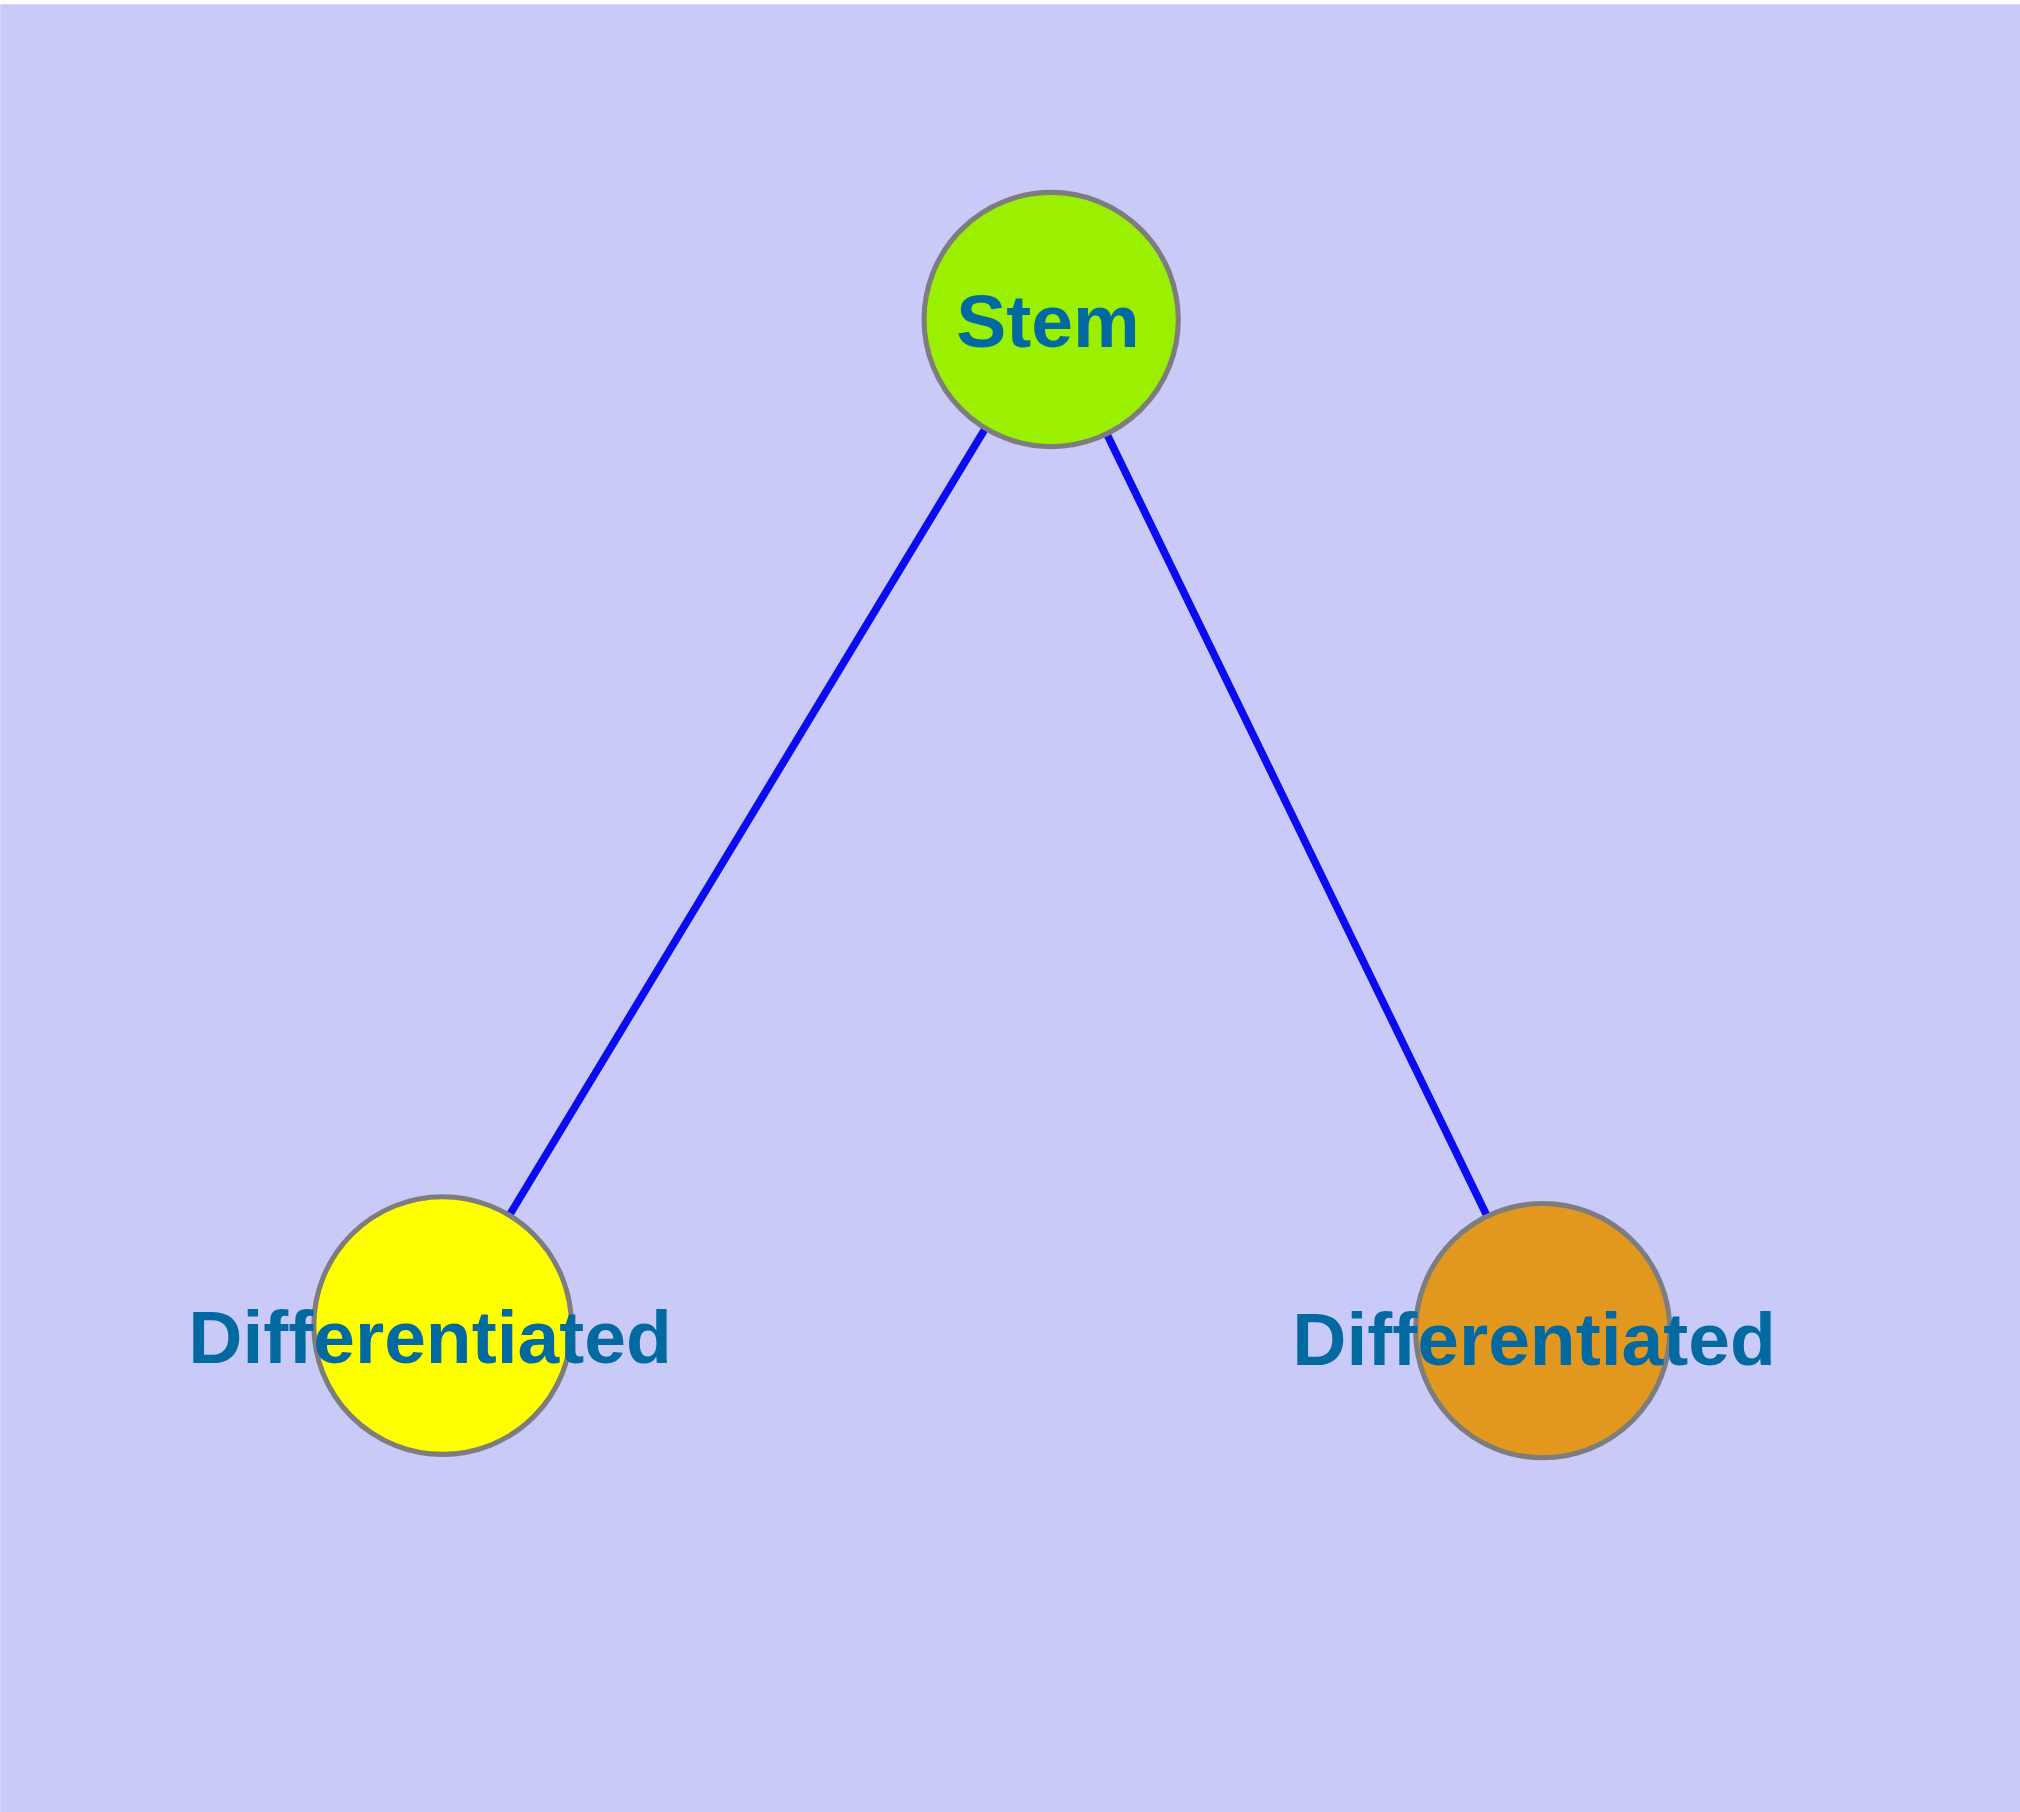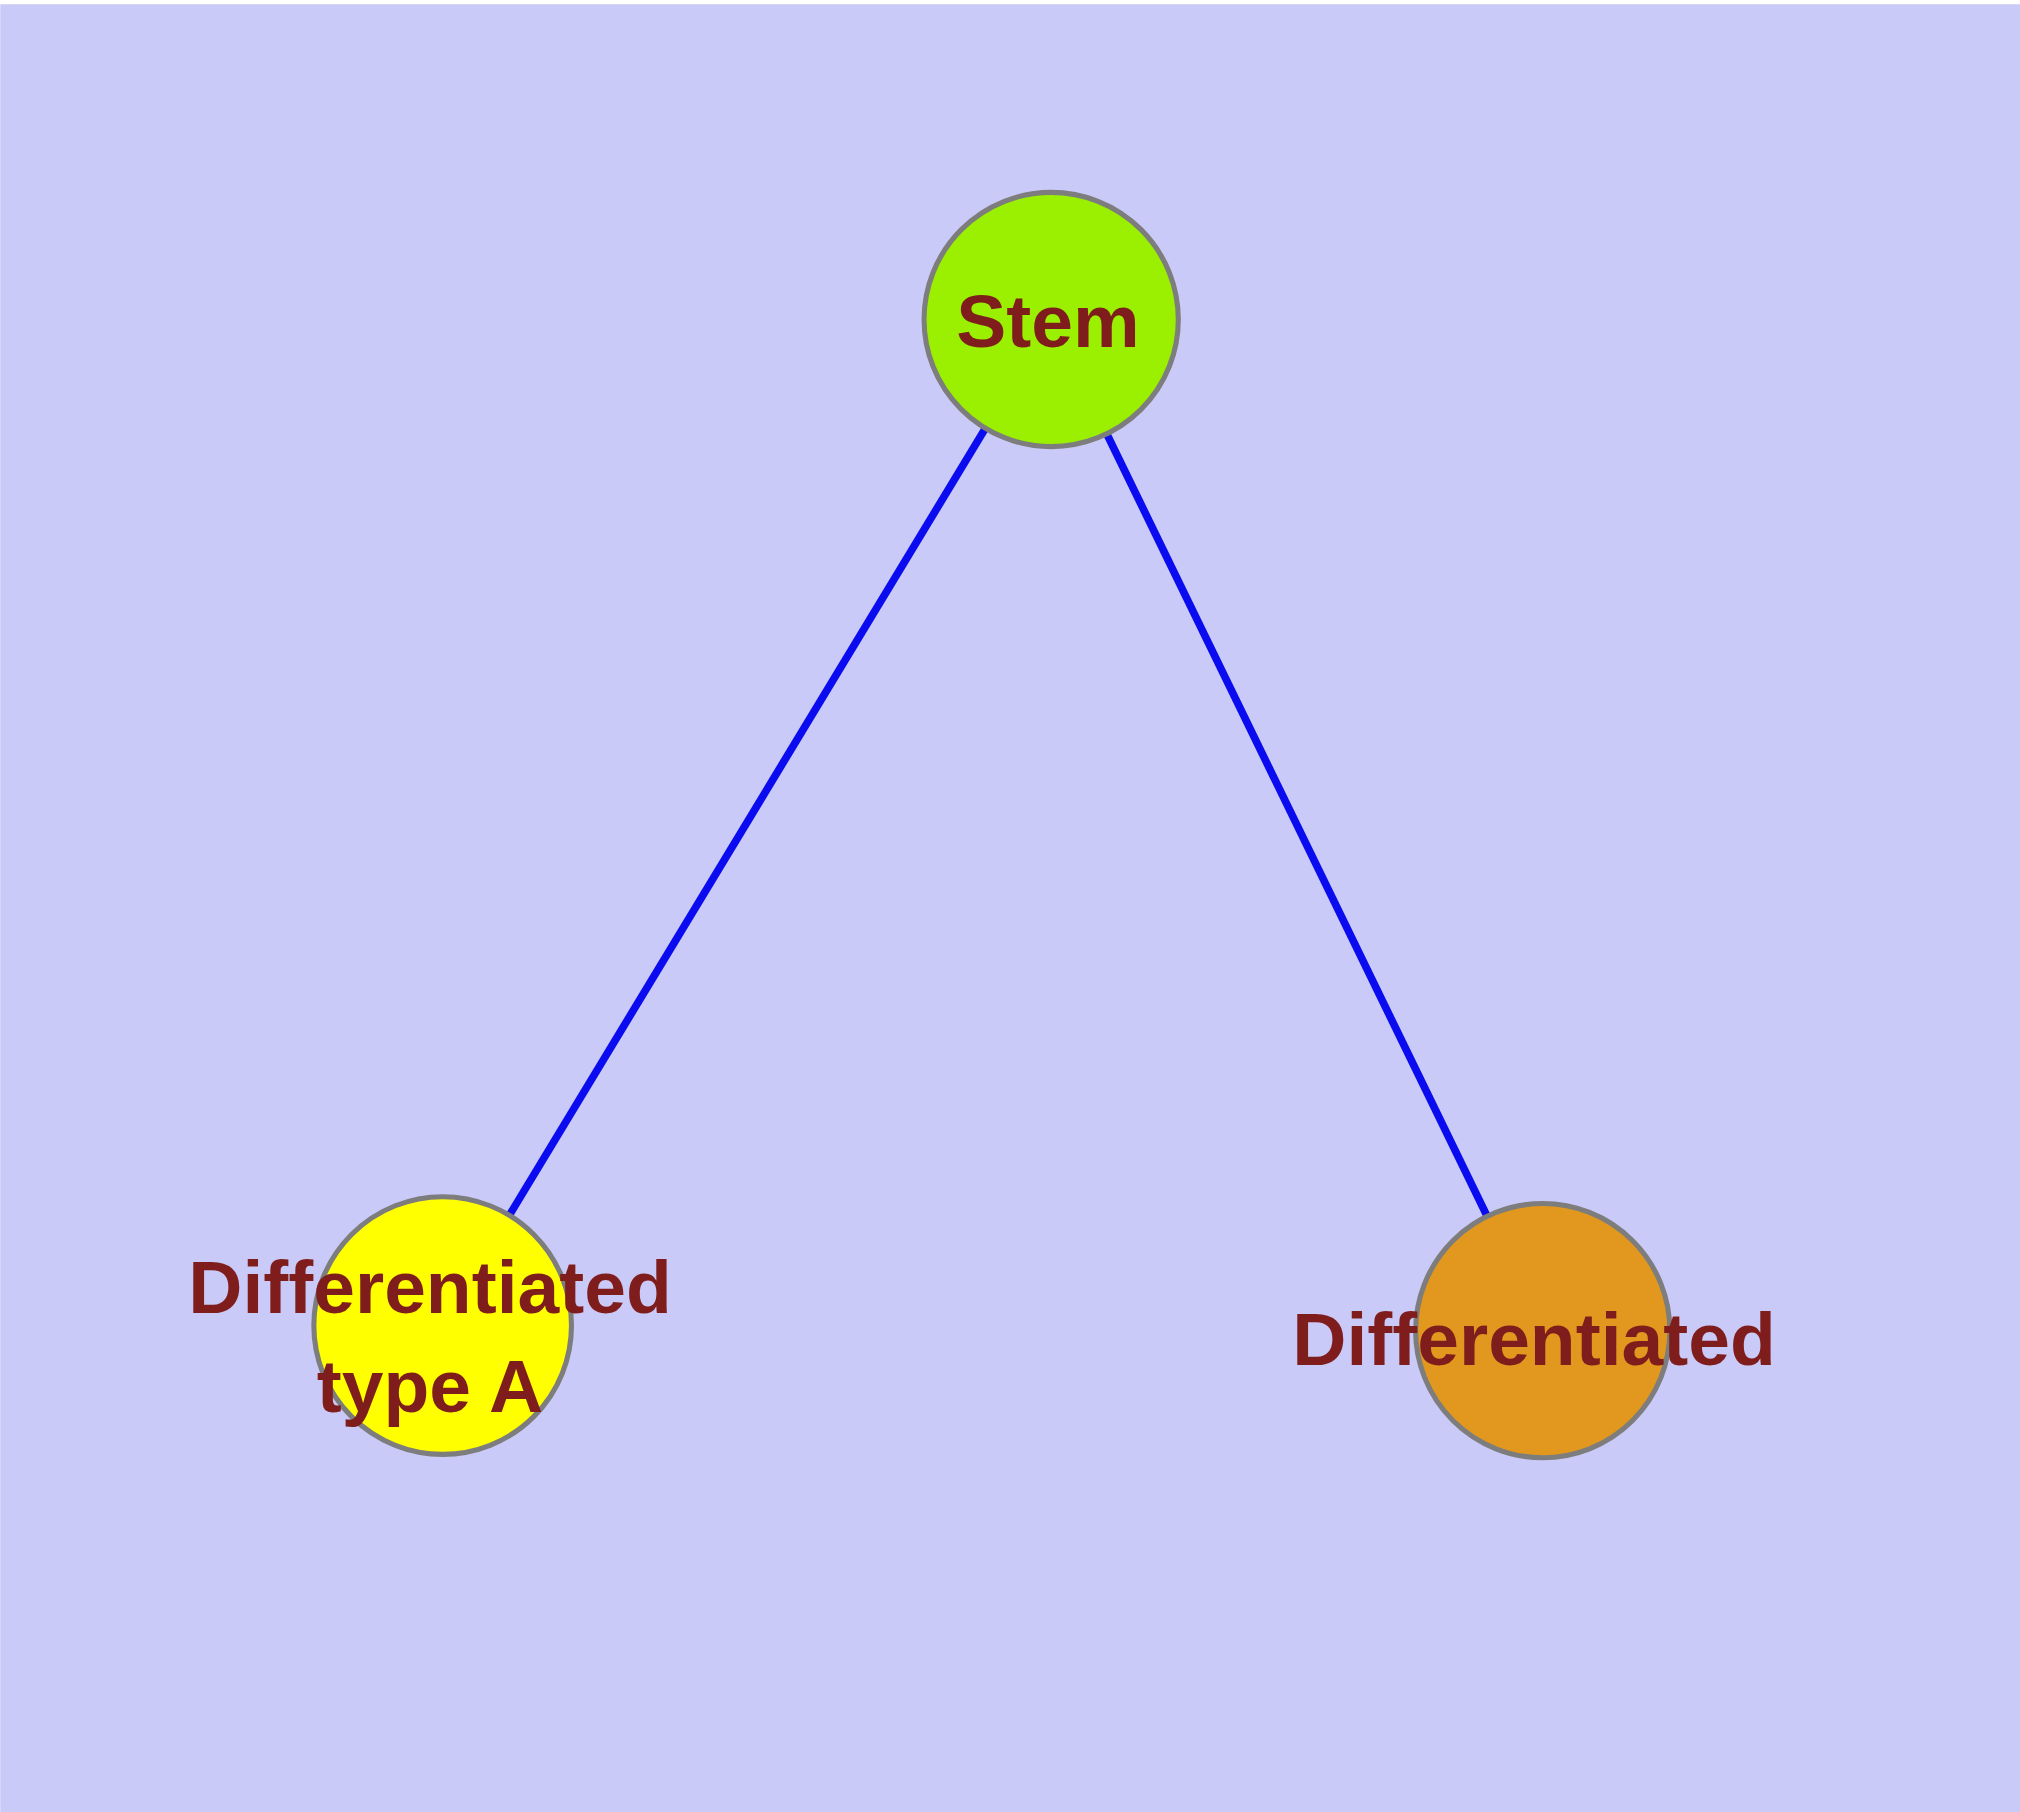--- a/index.html
+++ b/index.html
@@ -24,22 +24,22 @@
     stroke-width: 9;
     stroke-linecap: butt;
   }
   #graph-svg circle {
     stroke: #7d7d7d;
     stroke-width: 6;
   }
   .label {
     position: absolute;
     transform: translate(-50%, -50%);
-    text-align: center;
-    color: #7f1d1d;
+    text-align: left;
+    color: #0369a1;
     font-weight: bold;
     font-size: 75px;
     line-height: 1.32;
     white-space: nowrap;
     pointer-events: none;
   }
   .label .ln {
     display: block;
   }
   
@@ -63,21 +63,20 @@
     <circle cx="522" cy="1564" r="152" fill="#ffff00"></circle>
     <circle cx="1820" cy="1570" r="150" fill="#e2981f"></circle>
   </svg>
 
   <div class="label" id="label-stem">
     <span class="ln">Stem</span>
   </div>
 
   <div class="label" id="label-type-a">
     <span class="ln">Differentiated</span>
-    <span class="ln">type A</span>
   </div>
 
   <div class="label" id="label-type-b">
     <span class="ln">Differentiated</span>
   </div>
 
 </div>
 
 
 </body></html>

